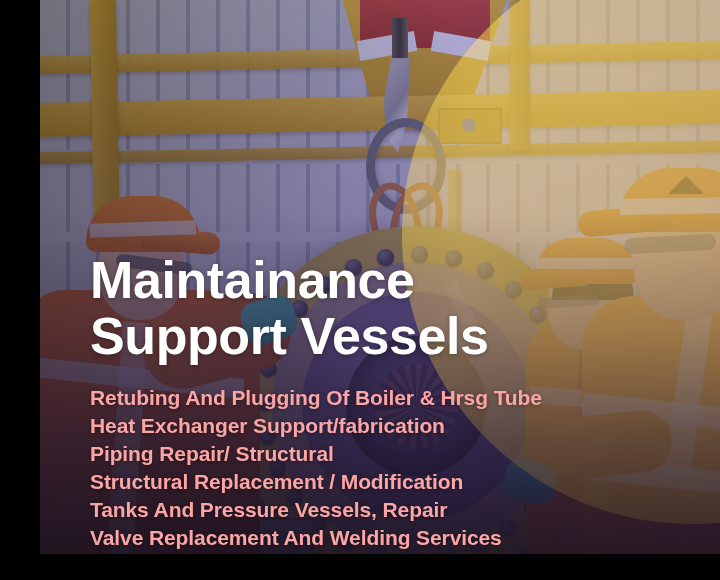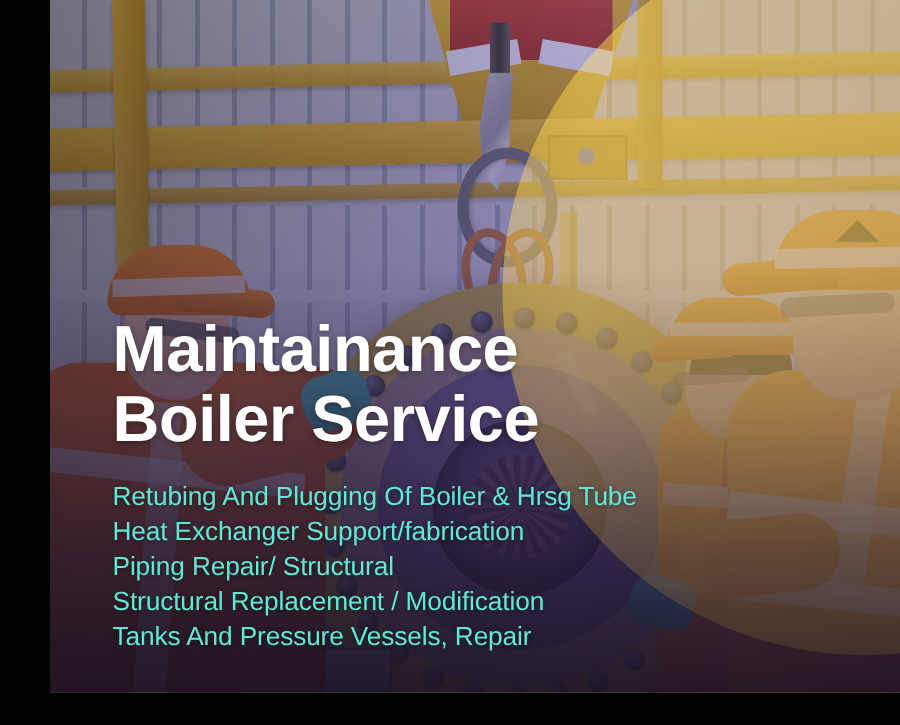--- a/index.html
+++ b/index.html
@@ -408,23 +408,23 @@
     letter-spacing: -0.4px;
     text-shadow: 0 1px 5px rgba(0,0,0,0.32);
   }
   .headline .line { display: block; }
   .service-list {
     list-style: none;
     margin: 20px 0 0 0;
     padding: 0;
   }
   .service-list li {
-    color: #5eead4;
+    color: #fca5a5;
     font-size: 21px;
-    font-weight: 400;
+    font-weight: 700;
     line-height: 28px;
     letter-spacing: -0.1px;
     text-shadow: 0 1px 4px rgba(0,0,0,0.38);
     white-space: nowrap;
   }
 </style>
 </head>
 <body>
 
 <div id="banner">
@@ -547,24 +547,25 @@
   <div class="tint-purple"></div>
   <div class="tint-purple2"></div>
   <div class="circle-yellow"></div>
   <div class="circle-yellow2"></div>
   <div class="shade-left"></div>
   <div class="shade-bottom"></div>
 
   <div class="content">
     <h1 class="headline">
       <span class="line">Maintainance</span>
-      <span class="line">Boiler Service</span>
+      <span class="line">Support Vessels</span>
     </h1>
     <ul class="service-list" id="service-list">
         <li>Retubing And Plugging Of Boiler &amp; Hrsg Tube</li>
         <li>Heat Exchanger Support/fabrication</li>
         <li>Piping Repair/ Structural</li>
         <li>Structural Replacement / Modification</li>
         <li>Tanks And Pressure Vessels, Repair</li>
+        <li>Valve Replacement And Welding Services</li>
       </ul>
   </div>
 
 </div>
 
 </body></html>

